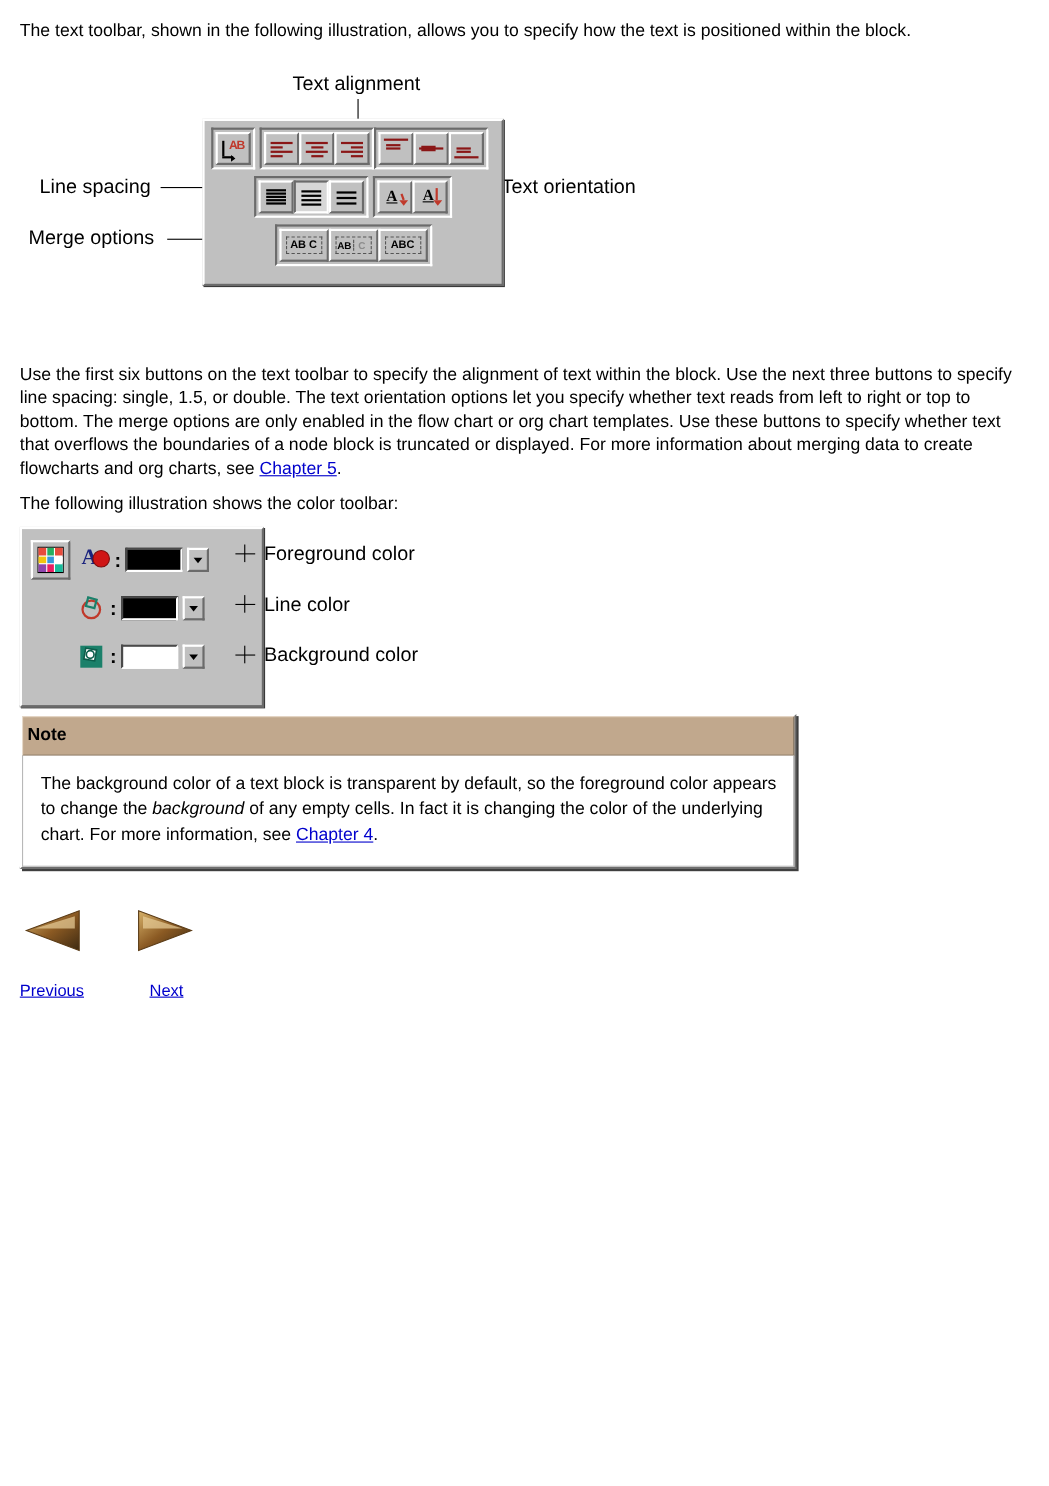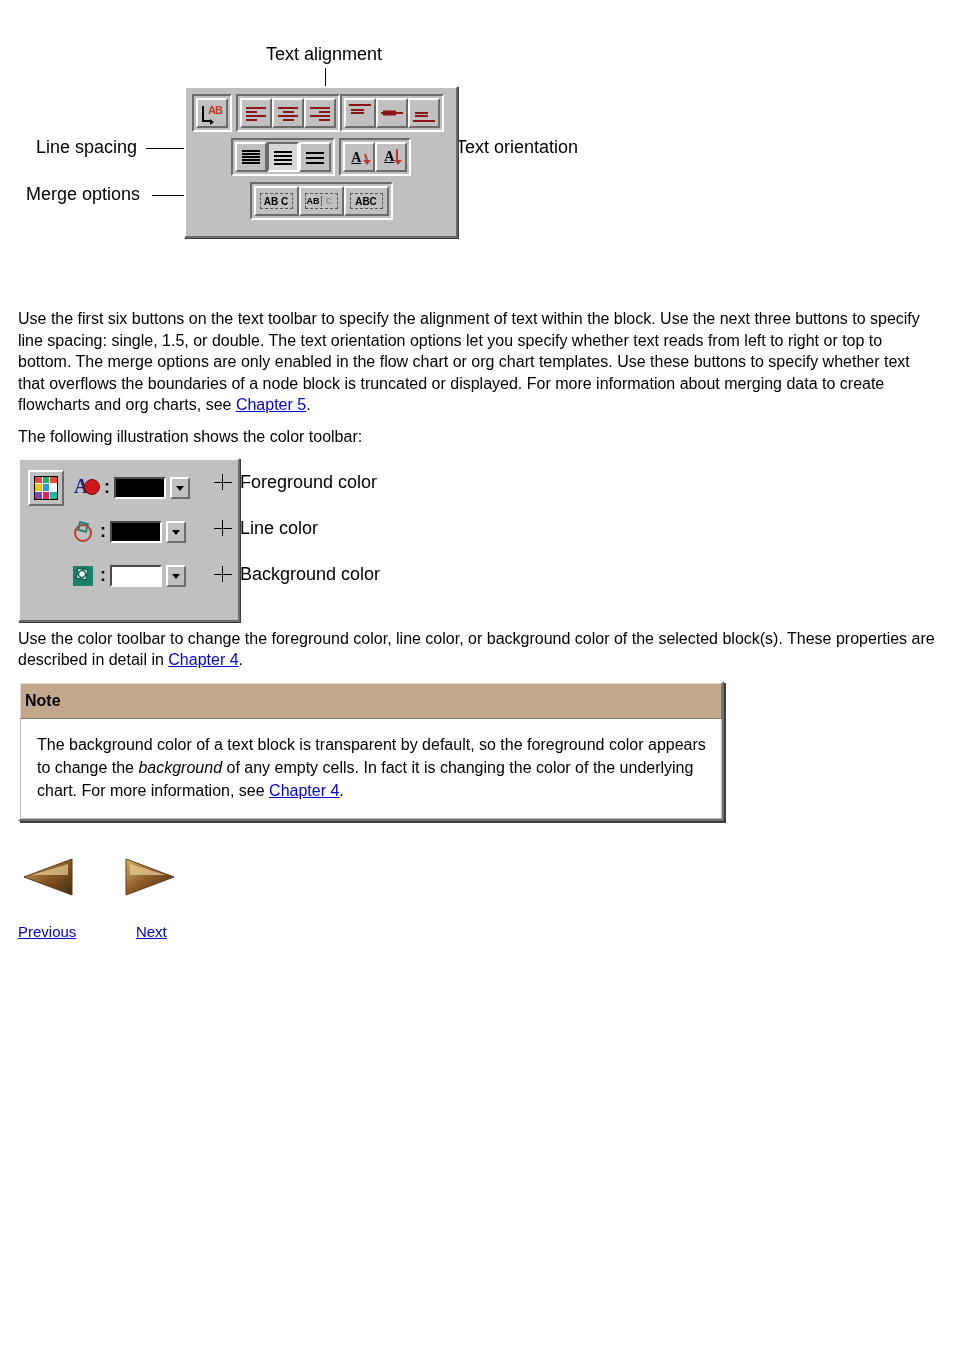--- a/index.html
+++ b/index.html
@@ -333,20 +333,21 @@
     gap:20px;
   }
   .navitem a{ font-size:15px; }
   .arrow-svg{width:58px;height:52px;display:block;cursor:pointer}
 </style>
 </head>
 <body>
 
 <div class="page">
 
+  <p class="para">The text toolbar, shown in the following illustration, allows you to specify how the text is positioned within the block.</p>
 
   <div class="text-fig">
 
     <div class="callout" style="left:248px; top:6px;">Text alignment</div>
     <div class="vline" style="left:307px; top:30px; height:20px;"></div>
 
     <div class="callout" style="left:18px; top:99px;">Line spacing</div>
     <div class="hline" style="left:128px; top:110px; width:80px;"></div>
 
     <div class="callout" style="left:8px; top:146px;">Merge options</div>
@@ -546,23 +547,20 @@
 
     <div class="hline" style="left:196px; top:70px; width:18px;"></div>
     <div class="vline" style="left:204px; top:62px; height:16px;"></div>
     <div class="callout" style="left:222px; top:60px;">Line color</div>
 
     <div class="hline" style="left:196px; top:116px; width:18px;"></div>
     <div class="vline" style="left:204px; top:108px; height:16px;"></div>
     <div class="callout" style="left:222px; top:106px;">Background color</div>
   </div>
 
-  <p class="para">
-    <span>Use the color toolbar to change the foreground color, line color, or background color of the selected block(s). These properties are described in detail in </span><a class="link">Chapter 4</a><span>.</span>
-  </p>
 
   <div class="notebox-outer" style="width:702px">
     <div class="notebox-head">Note</div>
     <div class="notebox-body">
       <span>The background color of a text block is transparent by default, so the foreground color appears to change the </span><em>background</em><span> of any empty cells. In fact it is changing the color of the underlying chart. For more information, see </span><a class="link">Chapter 4</a><span>.</span>
     </div>
   </div>
 
   <div class="navrow">
     <div class="navitem">

